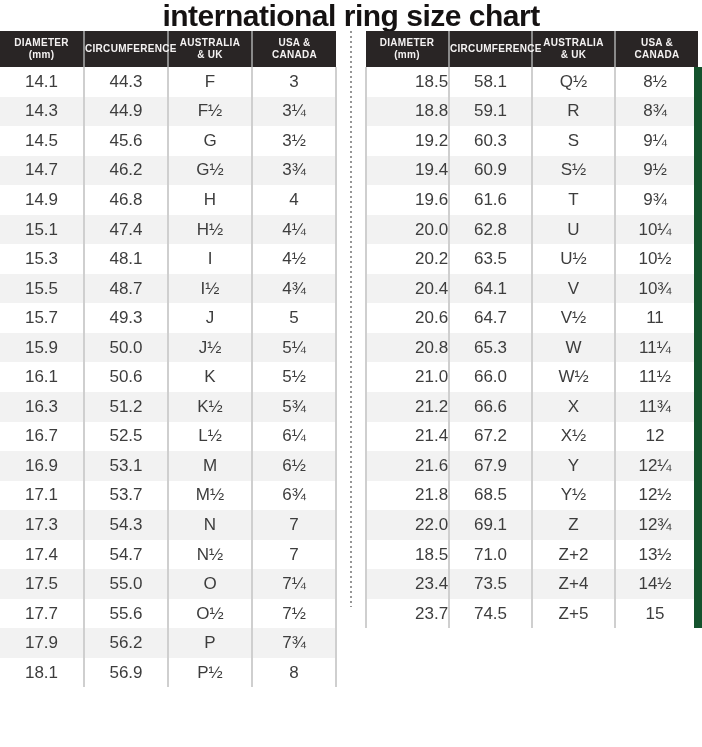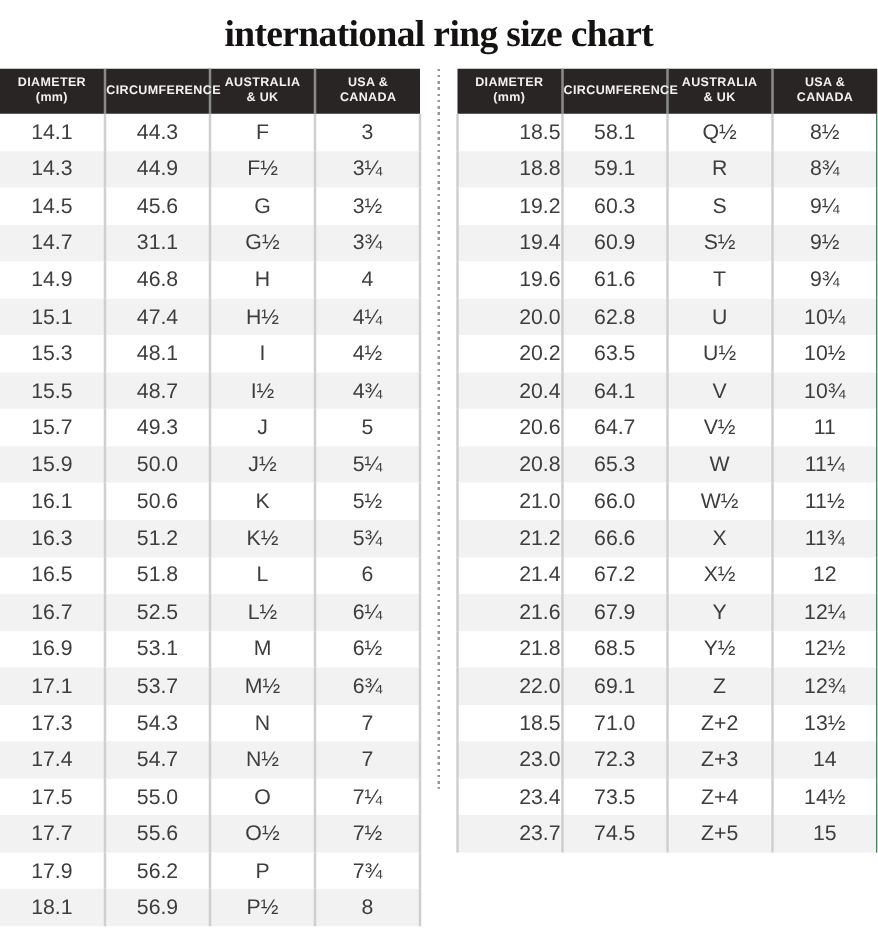--- a/index.html
+++ b/index.html
@@ -3,22 +3,22 @@
 <meta charset="utf-8">
 <style>
   * { box-sizing: border-box; }
   html, body { margin: 0; padding: 0; }
   body {
     width: 702px; height: 747px; overflow: hidden;
     background: #ffffff;
     font-family: "Liberation Sans", sans-serif;
   }
   .title {
-    margin: 12px; height: 31px;
-    font-family: Liberation Serif, serif;
+    margin: 0; height: 31px;
+    font-family: Liberation Sans, sans-serif;
     font-weight: bold; font-size: 30px; line-height: 31px;
     letter-spacing: -0.5px;
     text-align: center; color: #151212;
   }
   .tables { display: flex; align-items: stretch; height: 576px; }
   table.size-table {
     width: 337px; border-collapse: collapse; table-layout: fixed;
   }
   thead th {
     background: #292525; color: #f4f2f2;
@@ -29,21 +29,21 @@
   thead th + th { border-left: 2px solid #8a8a8a; }
   thead th span { display: block; line-height: 12px; }
   tbody td {
     text-align: center; vertical-align: middle;
     font-size: 17px; color: #3d3d3d;
     height: 29.56px; padding: 0;
   }
   tbody td + td { border-left: 2px solid #cfcfcf; }
   table.left  tbody td:last-child  { border-right: 2px solid #cfcfcf; }
   table.right tbody td:first-child { border-left: 2px solid #cfcfcf; padding-left: 48px; }
-  table.right tbody td:last-child  { border-right: 1px solid #14532d; margin-left: 12px; }
+  table.right tbody td:last-child  { border-right: 8px solid #14532d; margin-left: 12px; }
   tbody tr:nth-child(even) { background: #f2f2f2; }
   .divider { width: 28px; display: flex; justify-content: center; }
   .divider::before {
     content: ""; width: 2px;
     background-image: repeating-linear-gradient(to bottom, #969696 0 2px, transparent 2px 5px);
   }
 </style>
 </head>
 <body>
 
@@ -87,21 +87,21 @@
             <td>3¼</td>
           </tr>
           <tr>
             <td>14.5</td>
             <td>45.6</td>
             <td>G</td>
             <td>3½</td>
           </tr>
           <tr>
             <td>14.7</td>
-            <td>31.1</td>
+            <td>46.2</td>
             <td>G½</td>
             <td>3¾</td>
           </tr>
           <tr>
             <td>14.9</td>
             <td>46.8</td>
             <td>H</td>
             <td>4</td>
           </tr>
           <tr>
@@ -140,26 +140,20 @@
             <td>K</td>
             <td>5½</td>
           </tr>
           <tr>
             <td>16.3</td>
             <td>51.2</td>
             <td>K½</td>
             <td>5¾</td>
           </tr>
           <tr>
-            <td>16.5</td>
-            <td>51.8</td>
-            <td>L</td>
-            <td>6</td>
-          </tr>
-          <tr>
             <td>16.7</td>
             <td>52.5</td>
             <td>L½</td>
             <td>6¼</td>
           </tr>
           <tr>
             <td>16.9</td>
             <td>53.1</td>
             <td>M</td>
             <td>6½</td>
@@ -329,26 +323,20 @@
             <td>Z</td>
             <td>12¾</td>
           </tr>
           <tr>
             <td>18.5</td>
             <td>71.0</td>
             <td>Z+2</td>
             <td>13½</td>
           </tr>
           <tr>
-            <td>23.0</td>
-            <td>72.3</td>
-            <td>Z+3</td>
-            <td>14</td>
-          </tr>
-          <tr>
             <td>23.4</td>
             <td>73.5</td>
             <td>Z+4</td>
             <td>14½</td>
           </tr>
           <tr>
             <td>23.7</td>
             <td>74.5</td>
             <td>Z+5</td>
             <td>15</td>

